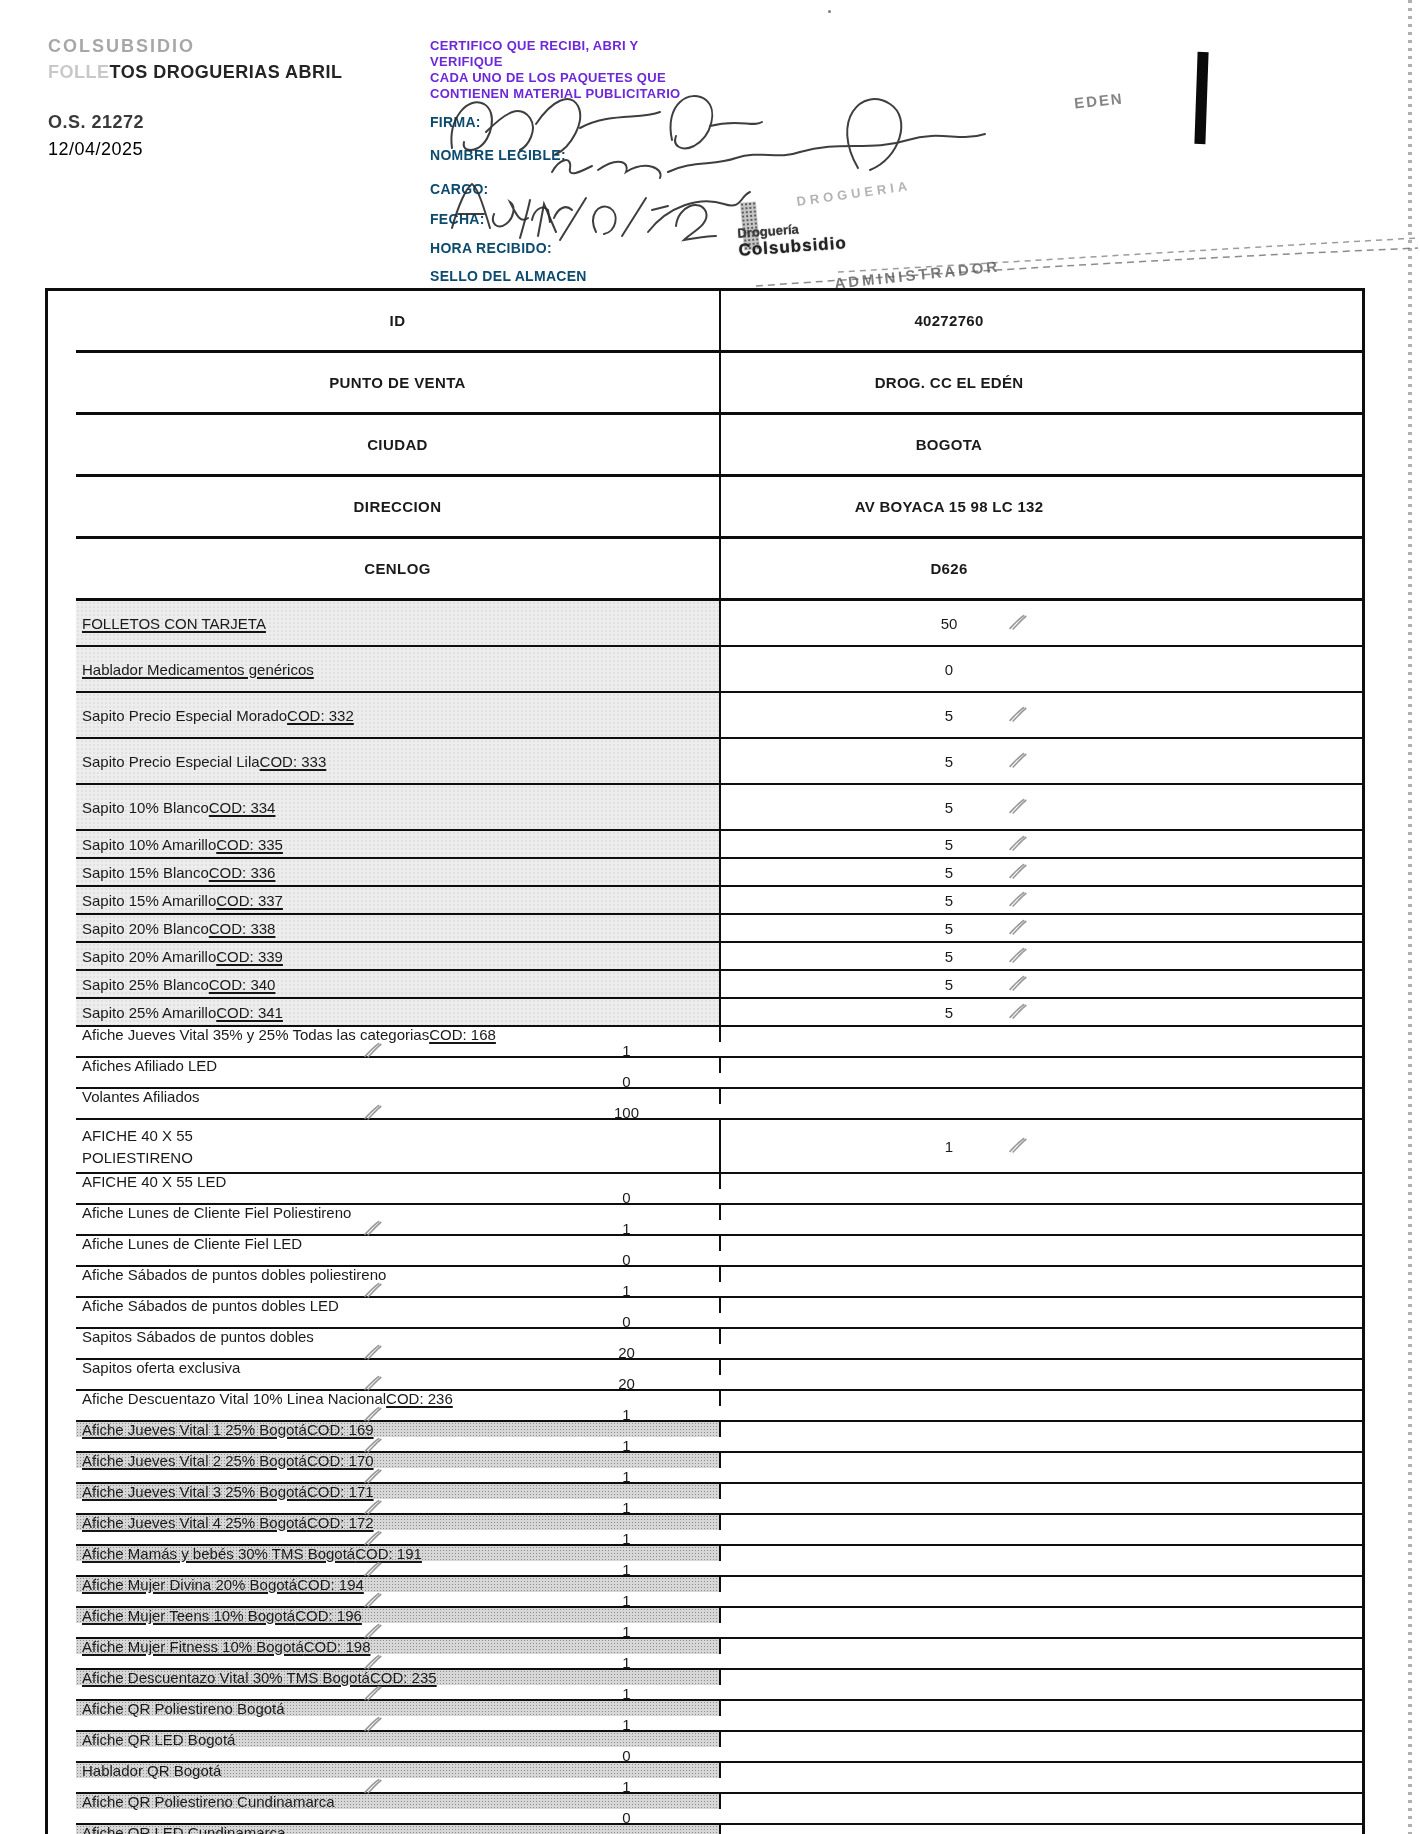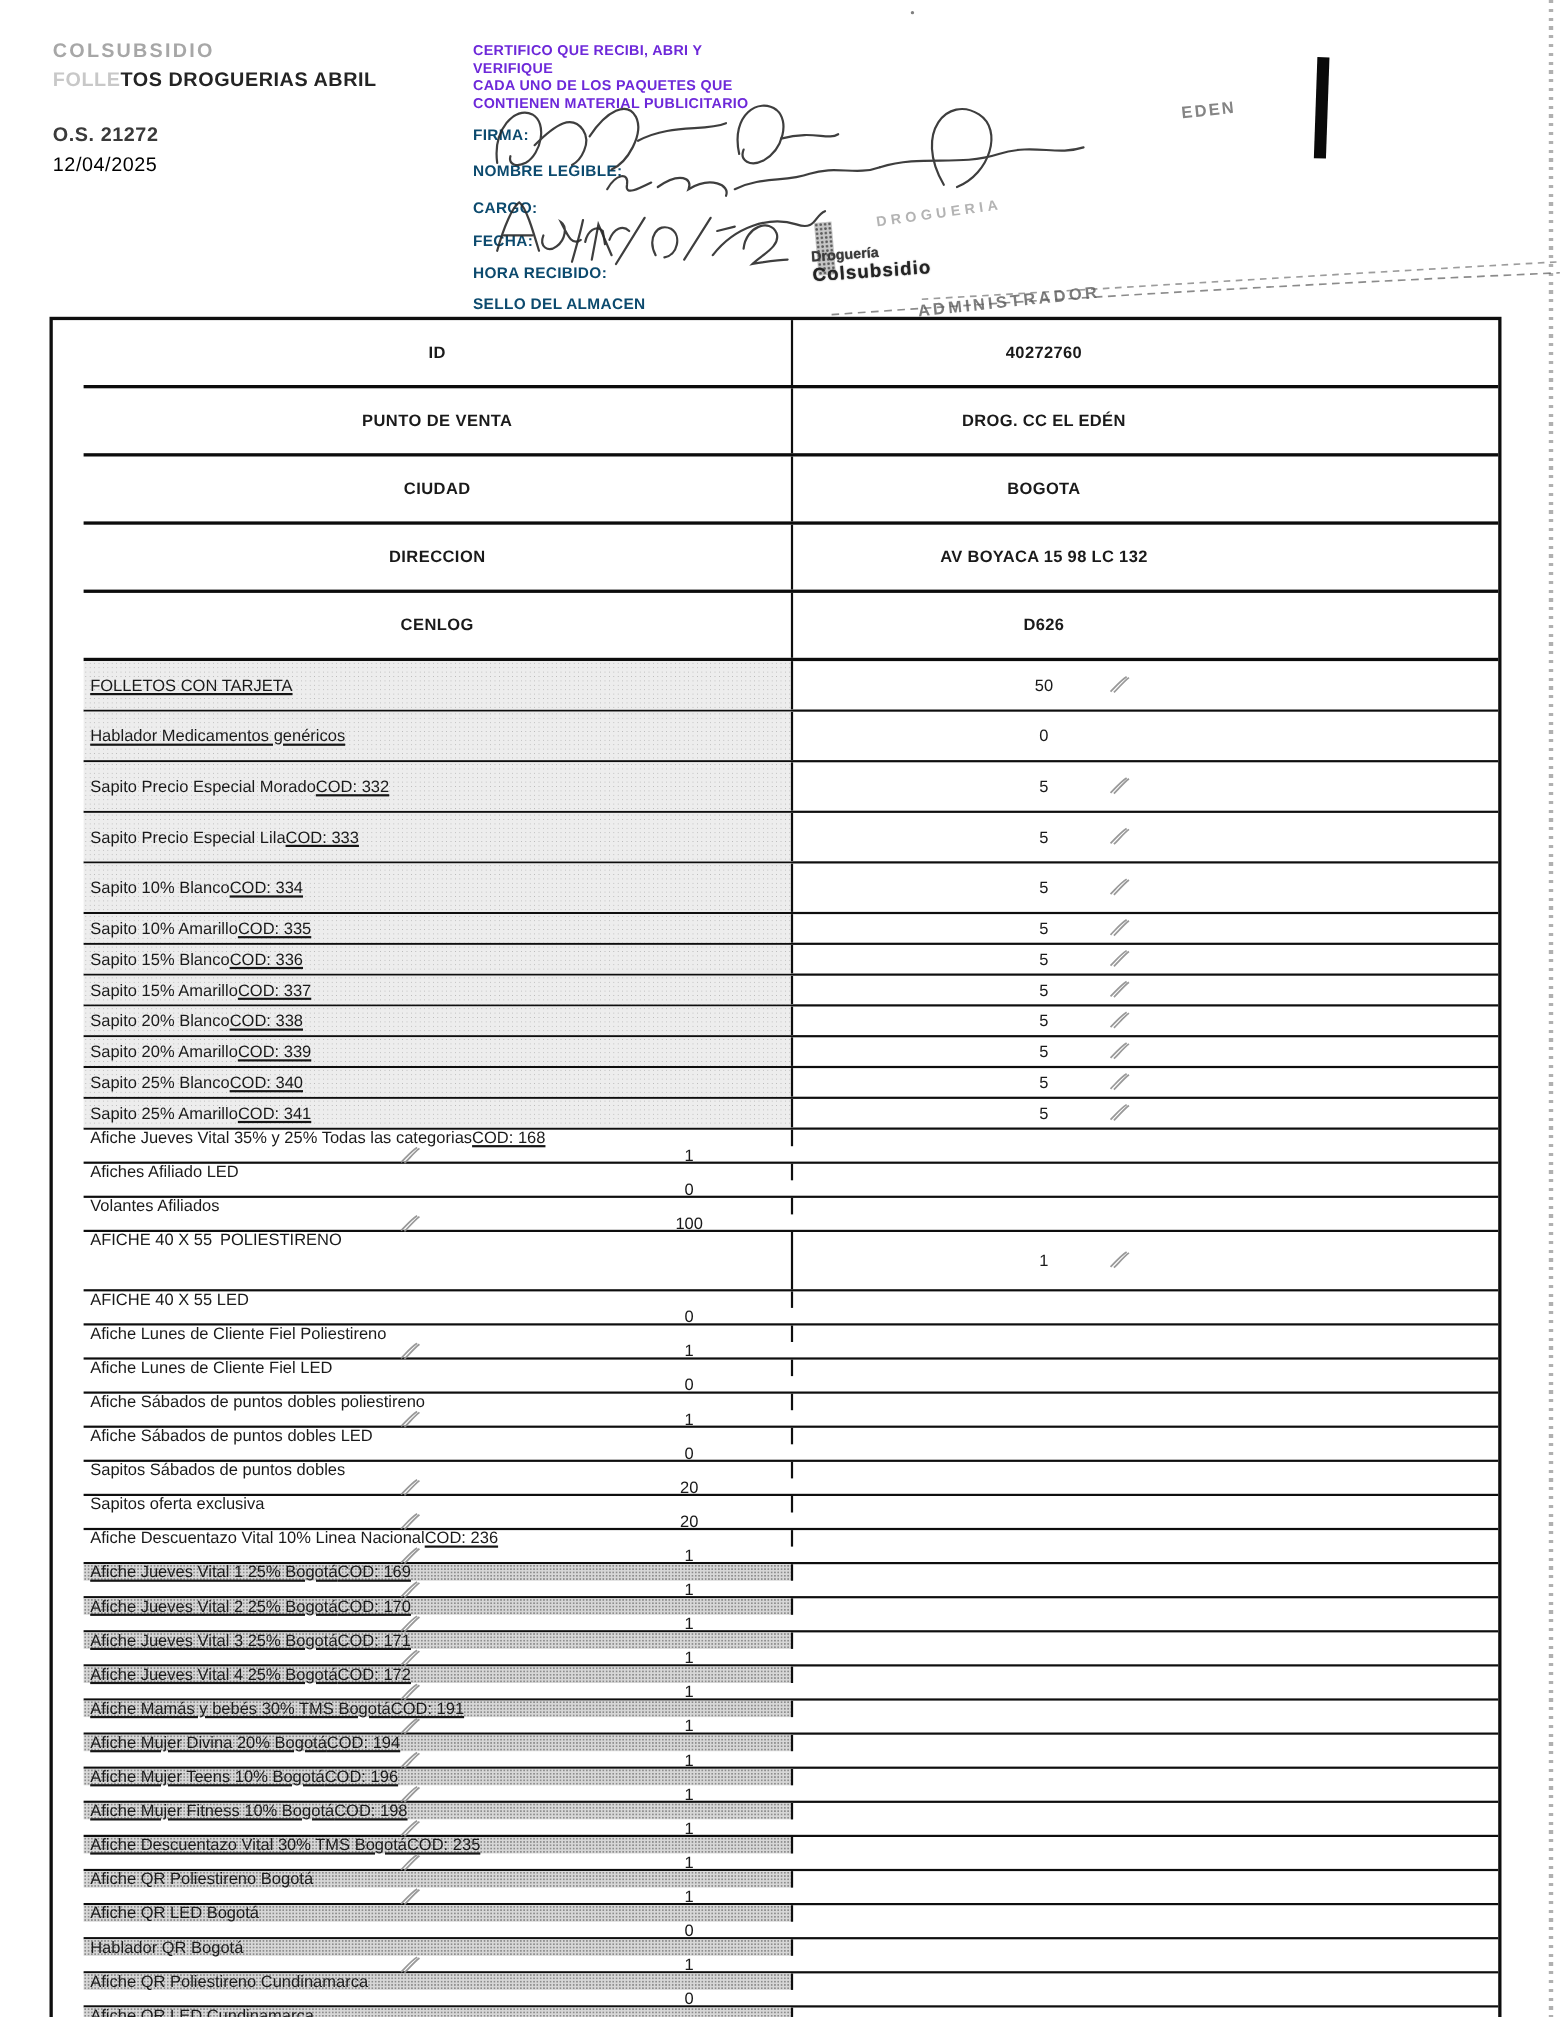--- a/index.html
+++ b/index.html
@@ -90,21 +90,21 @@
   }
   .hdr .cell-l{justify-content:center;font-weight:bold;font-size:15px;letter-spacing:.4px;}
   .cell-r{
     flex:1;display:flex;align-items:center;justify-content:center;
     padding-right:185px;position:relative;box-sizing:border-box;
   }
   .hdr .cell-r{font-weight:bold;font-size:15px;letter-spacing:.3px;}
   .item .cell-l{padding-left:6px;font-size:15px;line-height:15px;}
   .item .cell-r{font-size:15px;}
   .h46{height:46px;} .h28{height:28px;} .h27{height:31px;flex-direction:column;} .h54{height:54px;}
-  .two-line{flex-direction:row;align-items:flex-start;gap:7px;}
+  .two-line{flex-direction:column;align-items:flex-start;justify-content:center;gap:7px;}
   .shade-light{
     background-color:#ededed;
     background-image:radial-gradient(#b5b5b5 .55px, transparent .75px);background-size:4px 4px;
   }
   .shade-dark{
     background-color:#d7d7d7;
     background-image:radial-gradient(#8d8d8d .6px, transparent .8px);background-size:3px 3px;
   }
   .ul{ text-decoration:underline;text-decoration-thickness:2px;text-underline-offset:2px;text-decoration-color:#151515;}
   .tick{position:absolute;left:285px;top:50%;transform:translateY(-50%) rotate(-6deg);opacity:.9;}

